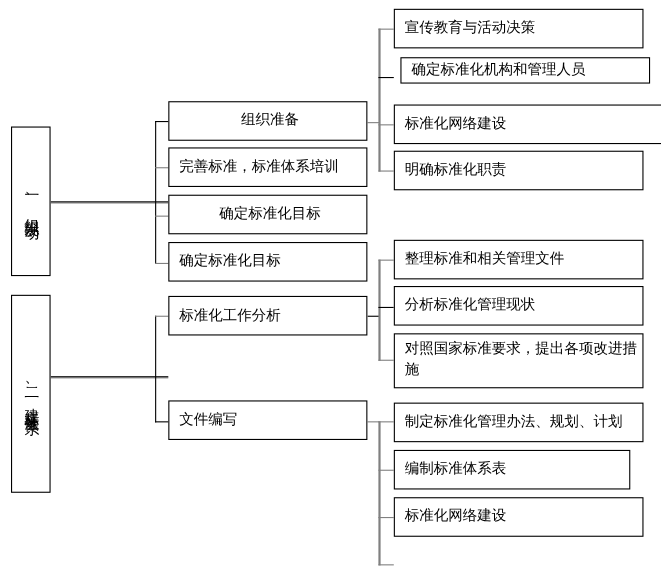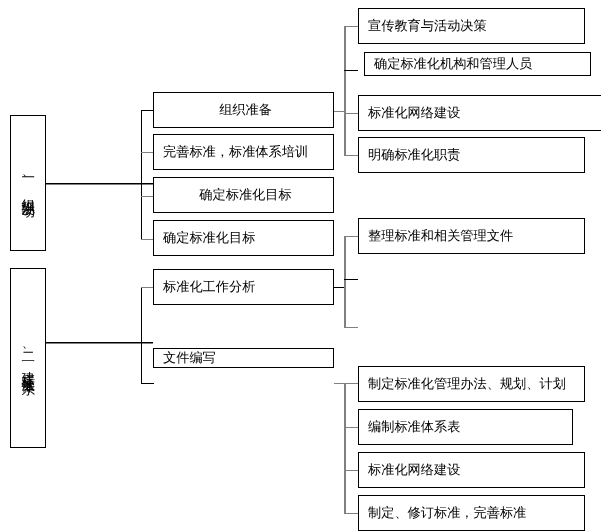--- a/index.html
+++ b/index.html
@@ -119,47 +119,50 @@
 
   <div class="ln h gray" style="left:46px; top:343px; width:107px;"></div>
   <div class="ln h" style="left:46px; top:342px; width:107px;"></div>
   <div class="ln v" style="left:141px; top:287px; width:1.4px; height:97px;"></div>
   <div class="ln h gray" style="left:141px; top:287px; width:13px;"></div>
   <div class="ln h" style="left:141px; top:383px; width:13px;"></div>
 
   <div class="box hbox" style="left:153px; top:269px; width:181px; height:36px;font-family:Liberation Serif, serif;">
     <span class="txt">标准化工作分析</span>
   </div>
-  <div class="box hbox" style="left:153px; top:348px; width:181px; height:20px;align-items:center;">
+  <div class="box hbox" style="left:153px; top:364px; width:181px; height:36px;align-items:center;">
     <span class="txt">文件编写</span>
   </div>
 
   <div class="ln h" style="left:334px; top:287px; width:11px;"></div>
   <div class="ln v gray" style="left:344px; top:236px; width:1.6px; height:92px;"></div>
   <div class="ln h gray" style="left:344px; top:236px; width:14px;"></div>
   <div class="ln h" style="left:344px; top:279px; width:14px;"></div>
   <div class="ln h gray" style="left:344px; top:327px; width:14px;"></div>
 
   <div class="box hbox" style="left:358px; top:218px; width:227px; height:36px;">
     <span class="txt">整理标准和相关管理文件</span>
+  </div>
+  <div class="box hbox" style="left:358px; top:260px; width:227px; height:36px;">
+    <span class="txt">分析标准化管理现状</span>
+  </div>
+  <div class="box hbox two-line" style="left:358px; top:303px; width:227px; height:50px;">
+    <span class="txt">对照国家标准要求，提出各项改进措施</span>
   </div>
 
   <div class="ln h gray" style="left:334px; top:383px; width:11px;"></div>
   <div class="ln v gray" style="left:344px; top:383px; width:1.6px; height:131px;"></div>
   <div class="ln h gray" style="left:344px; top:383px; width:14px;"></div>
   <div class="ln h gray" style="left:344px; top:427px; width:14px;"></div>
   <div class="ln h gray" style="left:344px; top:470px; width:14px;"></div>
   <div class="ln h gray" style="left:344px; top:513px; width:14px;"></div>
 
   <div class="box hbox" style="left:358px; top:366px; width:227px; height:36px;">
     <span class="txt">制定标准化管理办法、规划、计划</span>
   </div>
   <div class="box hbox" style="left:358px; top:409px; width:215px; height:36px;">
     <span class="txt">编制标准体系表</span>
   </div>
   <div class="box hbox" style="left:358px; top:452px; width:227px; height:36px;">
     <span class="txt">标准化网络建设</span>
   </div>
-  <div class="box hbox" style="left:358px; top:495px; width:227px; height:36px;">
-    <span class="txt">制定、修订标准，完善标准</span>
-  </div>
 
 </div>
 
 </body></html>

